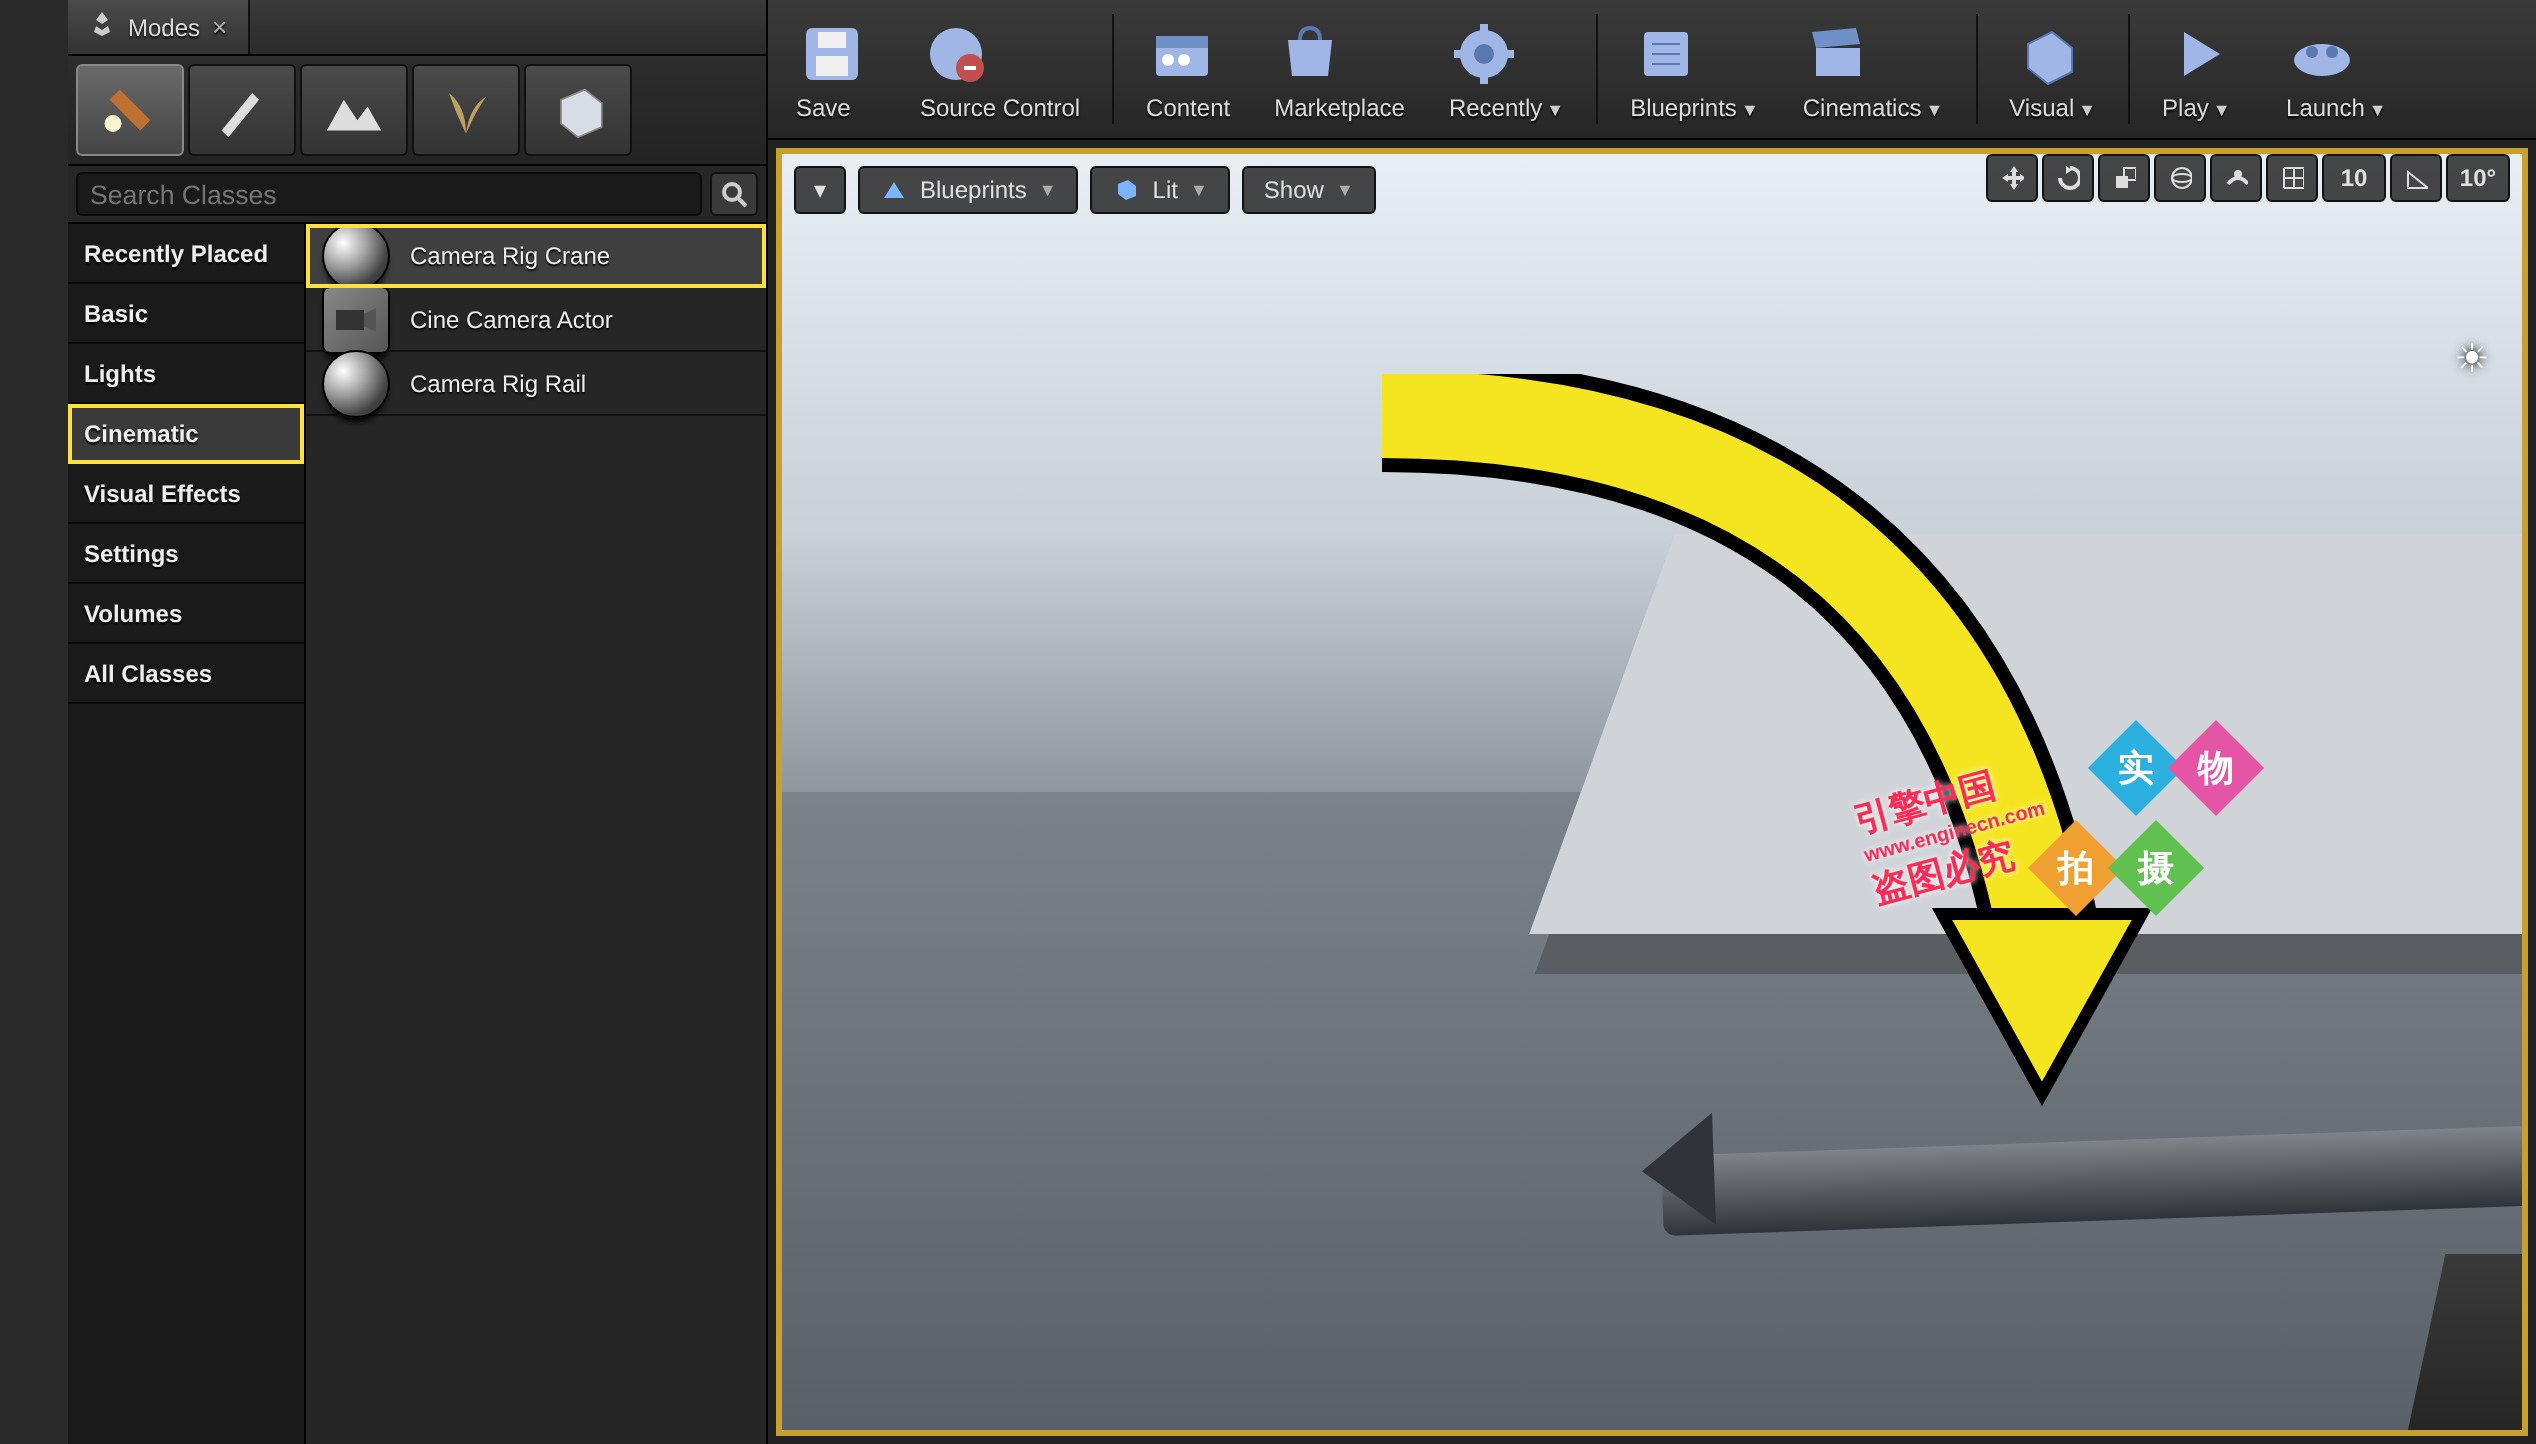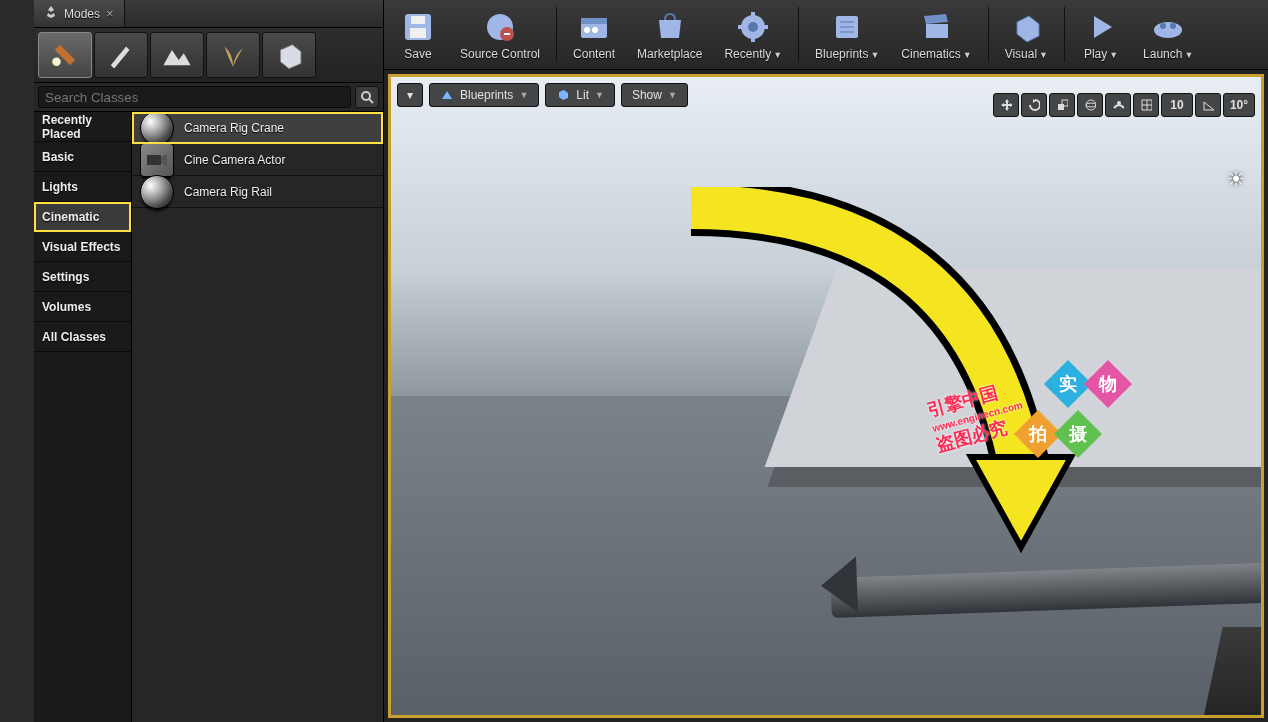--- a/index.html
+++ b/index.html
@@ -58,21 +58,21 @@
   color: #999;
 }
 .search-btn {
   width: 24px; height: 22px;
   background: #3a3a3a; border: 1px solid #111; border-radius: 3px;
   display: flex; align-items: center; justify-content: center;
 }
 
 
 .modes-body { flex: 1; display: flex; }
-.category-col { width: 98px; background: #1a1a1a; border-right: 1px solid #000; }
+.category-col { width: 119px; background: #1a1a1a; border-right: 1px solid #000; }
 .category-item {
   height: 30px; display: flex; align-items: center;
   padding: 0 8px; color: #eee; text-shadow: 0 1px 1px #000;
   font-weight: 600;
   border-bottom: 1px solid #0a0a0a;
 }
 .category-item.selected {
   background: #3a3a3a;
   outline: 2px solid #ffe040; outline-offset: -2px;
 }
@@ -102,42 +102,42 @@
 .right-panel { flex: 1; display: flex; flex-direction: column; background: #222; }
 
 
 .main-toolbar {
   display: flex; gap: 2px; height: 70px;
   background: linear-gradient(#3a3a3a,#262626);
   border-bottom: 1px solid #000; padding: 1px 4px;
 }
 .tb-btn {
   min-width: 60px; padding: 4px 10px 3px;
-  display: flex; flex-direction: column; align-items: center; justify-content: center;
+  display: flex; flex-direction: column; align-items: flex-start; justify-content: center;
   gap: 2px;
   border-radius: 3px;
 }
 .tb-icon { width: 36px; height: 36px; display:flex; align-items:center; justify-content:center; }
 .tb-label { color: #ddd; text-shadow: 0 1px 1px #000; font-size: 12px; }
 .tb-divider { width: 1px; background: #111; margin: 6px 4px; }
 .tb-dd { font-size: 9px; color: #ccc; margin-left: 2px; }
 
 
 .viewport {
   flex: 1; position: relative; margin: 4px;
   background: linear-gradient(180deg,#e8eef4 0%, #c8d0d8 30%, #808890 55%, #606870 100%);
   border: 3px solid #c8a030;
   overflow: hidden;
 }
 .vp-topleft {
   position: absolute; top: 6px; left: 6px;
   display: flex; gap: 6px; align-items:center;
 }
 .vp-topright {
-  position: absolute; top: 16px; right: 6px;
+  position: absolute; top: 0; right: 6px;
   display: flex; gap: 2px; align-items:center;
 }
 .vp-pill, .vp-btn {
   height: 24px; display: flex; align-items: center;
   padding: 0 10px; background: rgba(40,40,40,0.85);
   border: 1px solid #111; border-radius: 3px;
   color: #e0e0e0; font-size: 12px; gap: 6px;
 }
 .vp-btn { padding: 0 6px; width: 26px; justify-content:center; }
 .vp-num { width: 32px; justify-content:center; font-weight:600; }

